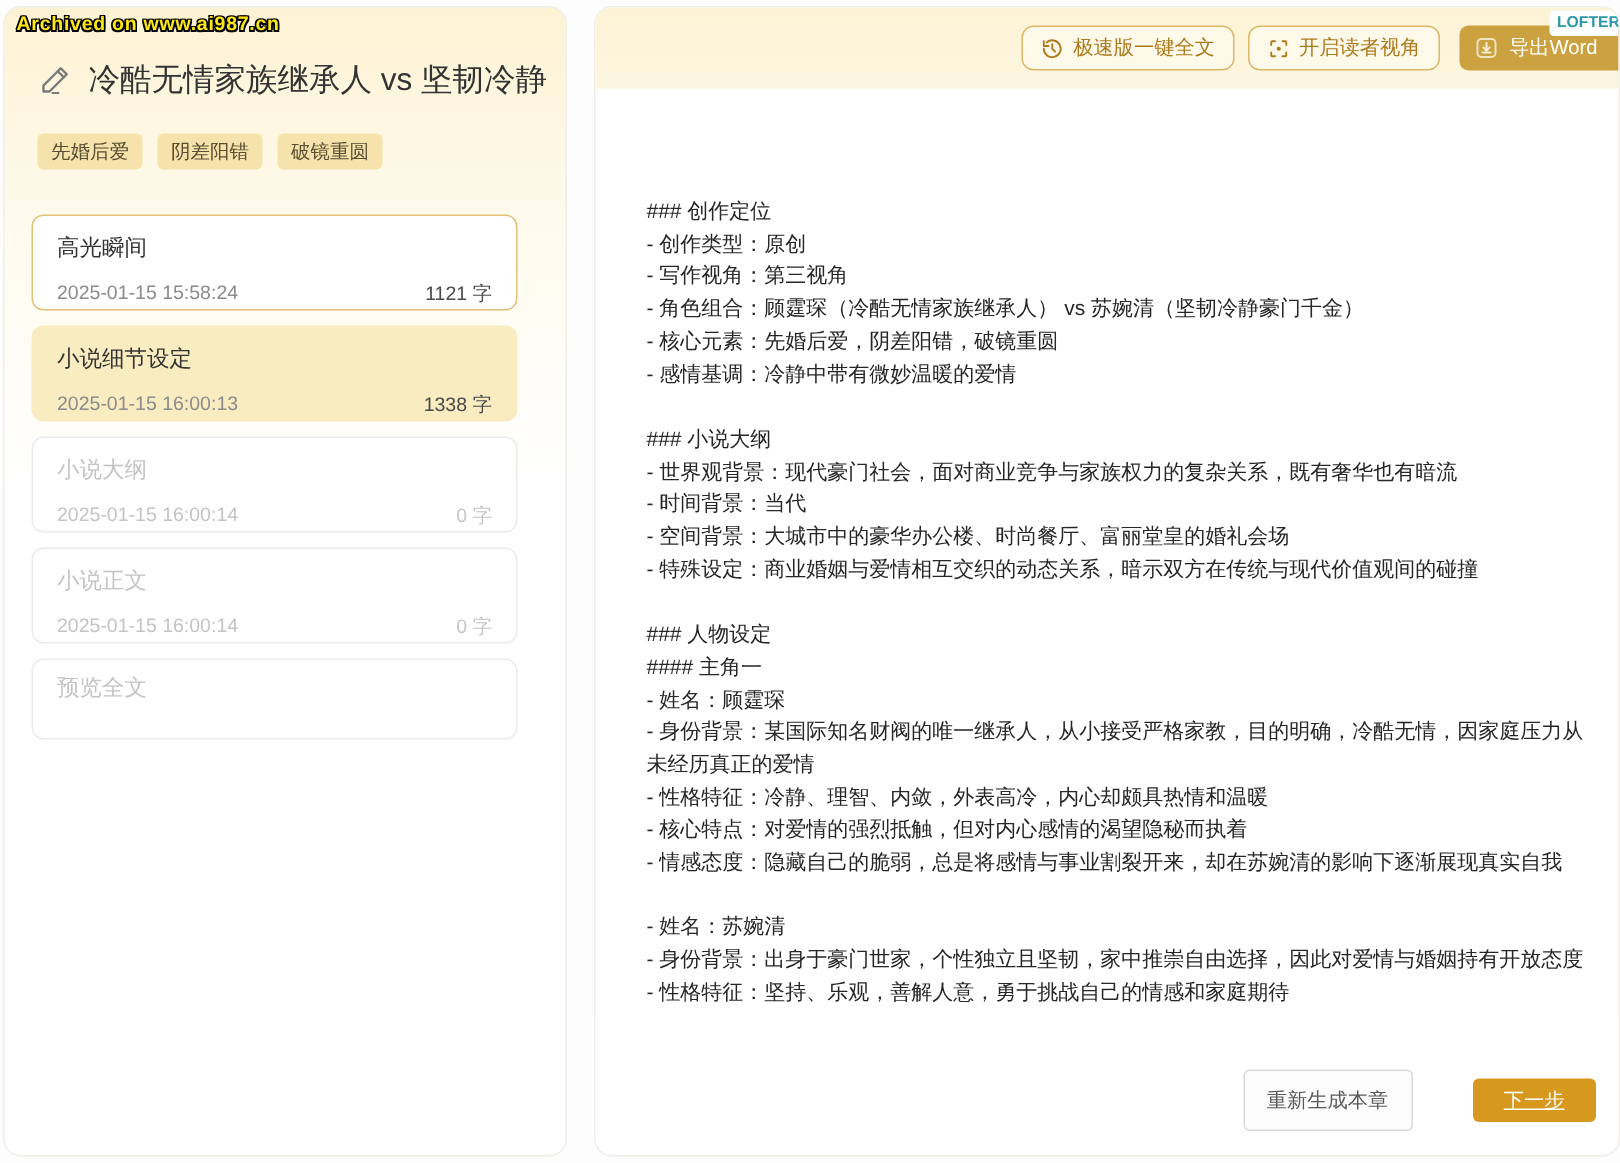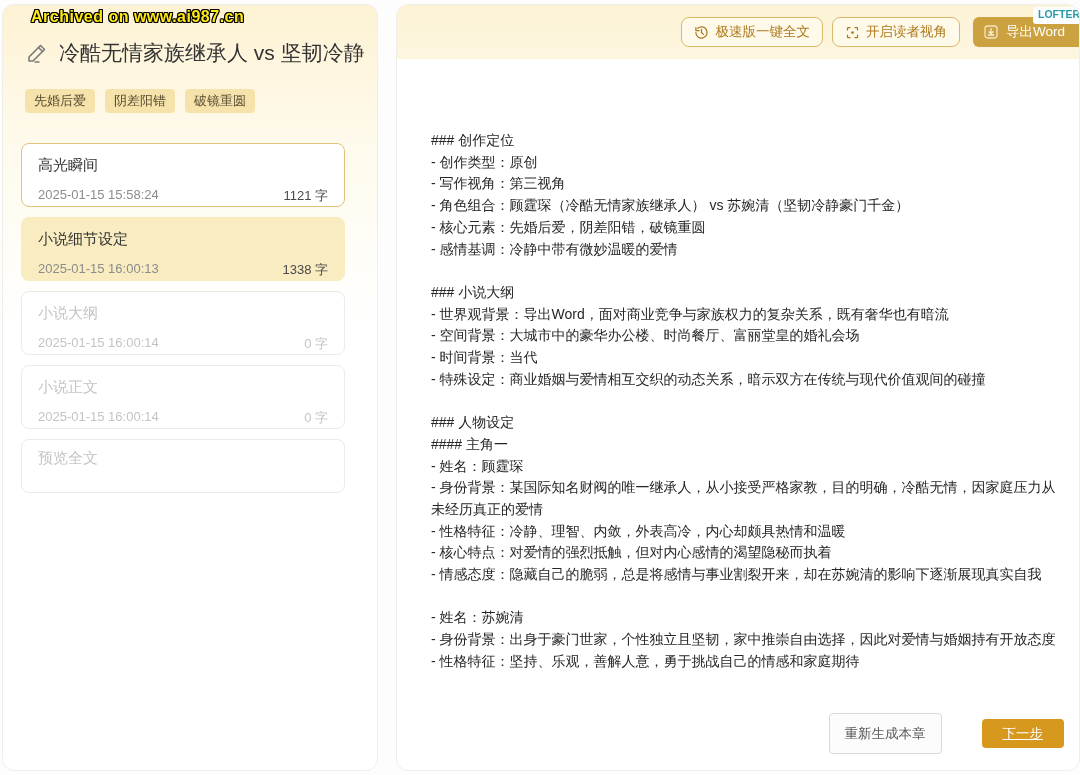--- a/index.html
+++ b/index.html
@@ -5,23 +5,23 @@
   * { margin:0; padding:0; box-sizing:border-box; }
   html,body { width:1080px; height:775px; overflow:hidden; background:#fafafa;
     font-family:"Liberation Sans","DejaVu Sans",sans-serif; }
   .stage { position:relative; width:1080px; height:775px; background:#fdfdfd; }
 
   
   .sidebar { position:absolute; left:2px; top:4px; width:376px; height:767px;
     background:linear-gradient(180deg,#fdf2d3 0%,#fefaec 18%,#ffffff 42%);
     border:1px solid #f0eee8; border-radius:12px; overflow:hidden; }
   .watermark { position:absolute; left:8px; top:3px; z-index:5;
-    font-size:16px; font-weight:bold; letter-spacing:0.5px; color:#ffe813;
+    font-size:13px; font-weight:bold; letter-spacing:0.5px; color:#ffe813;
     text-shadow:-1px -1px 0 #000,1px -1px 0 #000,-1px 1px 0 #000,1px 1px 0 #000,
-      0 -1px 0 #000,0 1px 0 #000,-1px 0 0 #000,1px 0 0 #000;margin-left:20px; }
+      0 -1px 0 #000,0 1px 0 #000,-1px 0 0 #000,1px 0 0 #000; }
   .title-row { display:flex; align-items:center; gap:10px; margin:34px 0 0 22px; }
   .pencil { width:24px; height:24px; flex:0 0 auto; }
   .book-title { font-size:21px; color:#333; font-weight:500; }
   .tag-row { display:flex; gap:10px; margin:22px 0 0 22px; }
   .tag { background:#f6e3ab; color:#5a4e33; font-size:13px; padding:4px 9px;
     border-radius:4px; line-height:1.2; }
   .chapters { margin-top:30px; }
   .chapter { margin:0 32px 10px 18px; background:#fff; border:1px solid #ebebeb;
     border-radius:8px; padding:12px 16px; height:64px; cursor:pointer; }
   .chapter.done { border-color:#e2c279; }
@@ -182,25 +182,25 @@
         <div class="line">- 角色组合：顾霆琛（冷酷无情家族继承人） vs 苏婉清（坚韧冷静豪门千金）</div>
 
         <div class="line">- 核心元素：先婚后爱，阴差阳错，破镜重圆</div>
 
         <div class="line">- 感情基调：冷静中带有微妙温暖的爱情</div>
 
         <div class="line"></div>
 
         <div class="line">### 小说大纲</div>
 
-        <div class="line">- 世界观背景：导出Word，面对商业竞争与家族权力的复杂关系，既有奢华也有暗流</div>
+        <div class="line">- 世界观背景：现代豪门社会，面对商业竞争与家族权力的复杂关系，既有奢华也有暗流</div>
+
+        <div class="line">- 时间背景：当代</div>
 
         <div class="line">- 空间背景：大城市中的豪华办公楼、时尚餐厅、富丽堂皇的婚礼会场</div>
-
-        <div class="line">- 时间背景：当代</div>
 
         <div class="line">- 特殊设定：商业婚姻与爱情相互交织的动态关系，暗示双方在传统与现代价值观间的碰撞</div>
 
         <div class="line"></div>
 
         <div class="line">### 人物设定</div>
 
         <div class="line">#### 主角一</div>
 
         <div class="line">- 姓名：顾霆琛</div>

